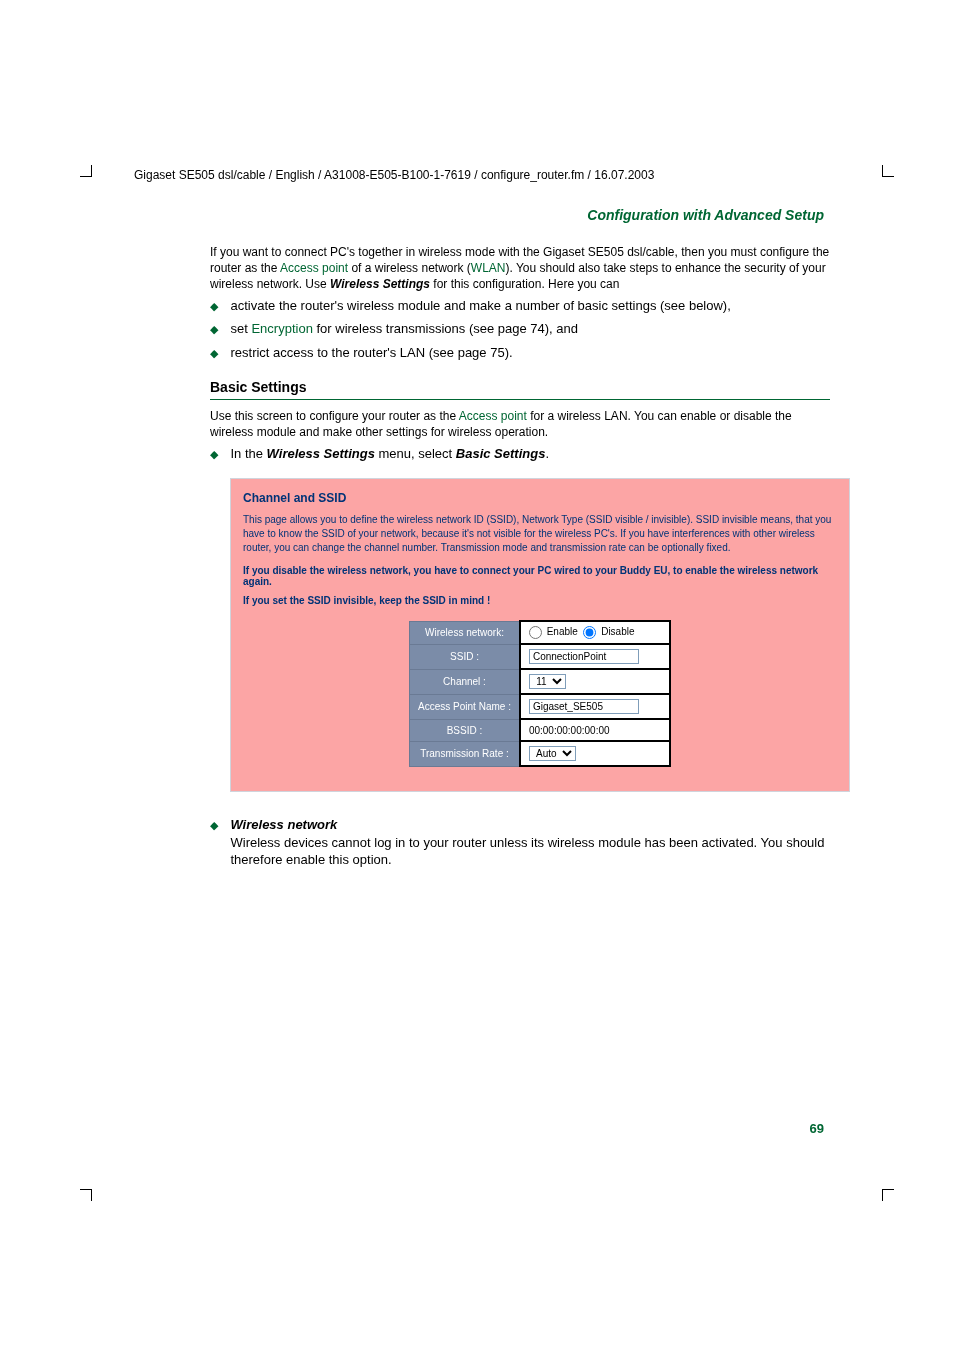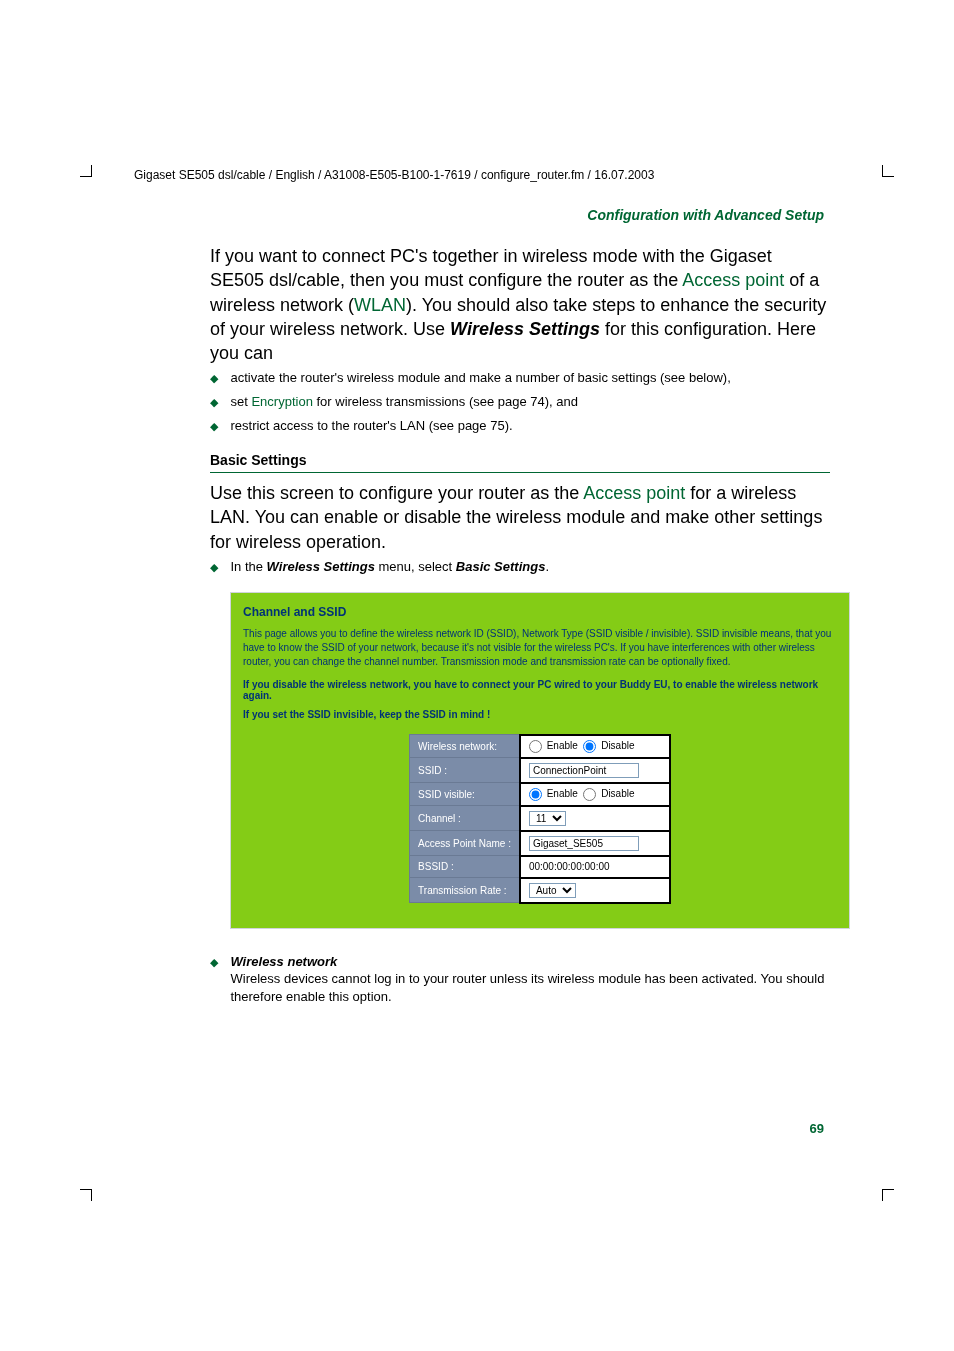--- a/index.html
+++ b/index.html
@@ -54,21 +54,21 @@
     .subsection-heading {
       font-size: 14px;
       font-weight: bold;
       color: #000;
       border-bottom: 1px solid #006633;
       padding-bottom: 4px;
       margin-top: 18px;
       margin-bottom: 8px;
     }
     .para {
-      font-size: 18px;
+      font-size: 12px;
       line-height: 1.35;
       margin-bottom: 4px;
     }
     .green-link { color: #006633; }
     .bold-italic { font-style: italic; font-weight: bold; }
     .bullet-list { list-style: none; margin-top: 4px; }
     .bullet-list li {
       display: flex;
       align-items: flex-start;
       margin-bottom: 6px;
@@ -78,21 +78,21 @@
       color: #006633;
       font-size: 11px;
       margin-right: 12px;
       margin-top: 2px;
       flex-shrink: 0;
     }
     .screenshot {
       margin-top: 16px;
       margin-left: 20px;
       width: 620px;
-      background: #84cc16;
+      background: #fca5a5;
       border: 1px solid #d0d4dc;
       padding: 12px 12px 24px 12px;
       font-size: 10px;
     }
     .ss-title {
       color: #003377;
       font-weight: bold;
       font-size: 12px;
       margin-bottom: 8px;
     }
@@ -111,21 +111,21 @@
     .ss-form {
       margin-top: 14px;
       display: flex;
       justify-content: center;
     }
     .ss-table { border-collapse: collapse; }
     .ss-label-cell {
       background: #7b8ca8;
       color: #fff;
       font-size: 10px;
-      text-align: left;
+      text-align: center;
       padding: 5px 8px;
       border: 1px solid #6a7a94;
       white-space: nowrap;
     }
     .ss-input-cell {
       background: #fff;
       padding: 4px 8px;
       border: 2px solid #000000;
       font-size: 10px;
       min-width: 150px;
@@ -134,20 +134,21 @@
       border: 1px solid #7f9db9;
       font-size: 10px;
       padding: 1px 3px;
       width: 110px;
     }
     .ss-select {
       border: 1px solid #7f9db9;
       font-size: 10px;
       padding: 0 2px;
       background: #fff;
+      text-align: center;
     }
     .ss-radio { vertical-align: middle; margin-right: 2px; }
     .post-screenshot {
       margin-top: 24px;
     }
     .page-number {
       position: absolute;
       bottom: 215px;
       right: 130px;
       color: #006633;
@@ -217,27 +218,20 @@
             &nbsp;<input type="radio" class="ss-radio" checked="" style=""> <span>Disable</span>
           </td>
         </tr>
         <tr>
           <td class="ss-label-cell">SSID :</td>
           <td class="ss-input-cell">
             <input type="text" class="ss-input" value="ConnectionPoint" style="">
           </td>
         </tr>
         <tr>
-          <td class="ss-label-cell">SSID visible:</td>
-          <td class="ss-input-cell">
-            <input type="radio" class="ss-radio" checked="" style=""> <span>Enable</span>
-            &nbsp;<input type="radio" class="ss-radio" style=""> <span>Disable</span>
-          </td>
-        </tr>
-        <tr>
           <td class="ss-label-cell">Channel :</td>
           <td class="ss-input-cell">
             <select class="ss-select">
               <option>11</option>
             </select>
           </td>
         </tr>
         <tr>
           <td class="ss-label-cell">Access Point Name :</td>
           <td class="ss-input-cell">

